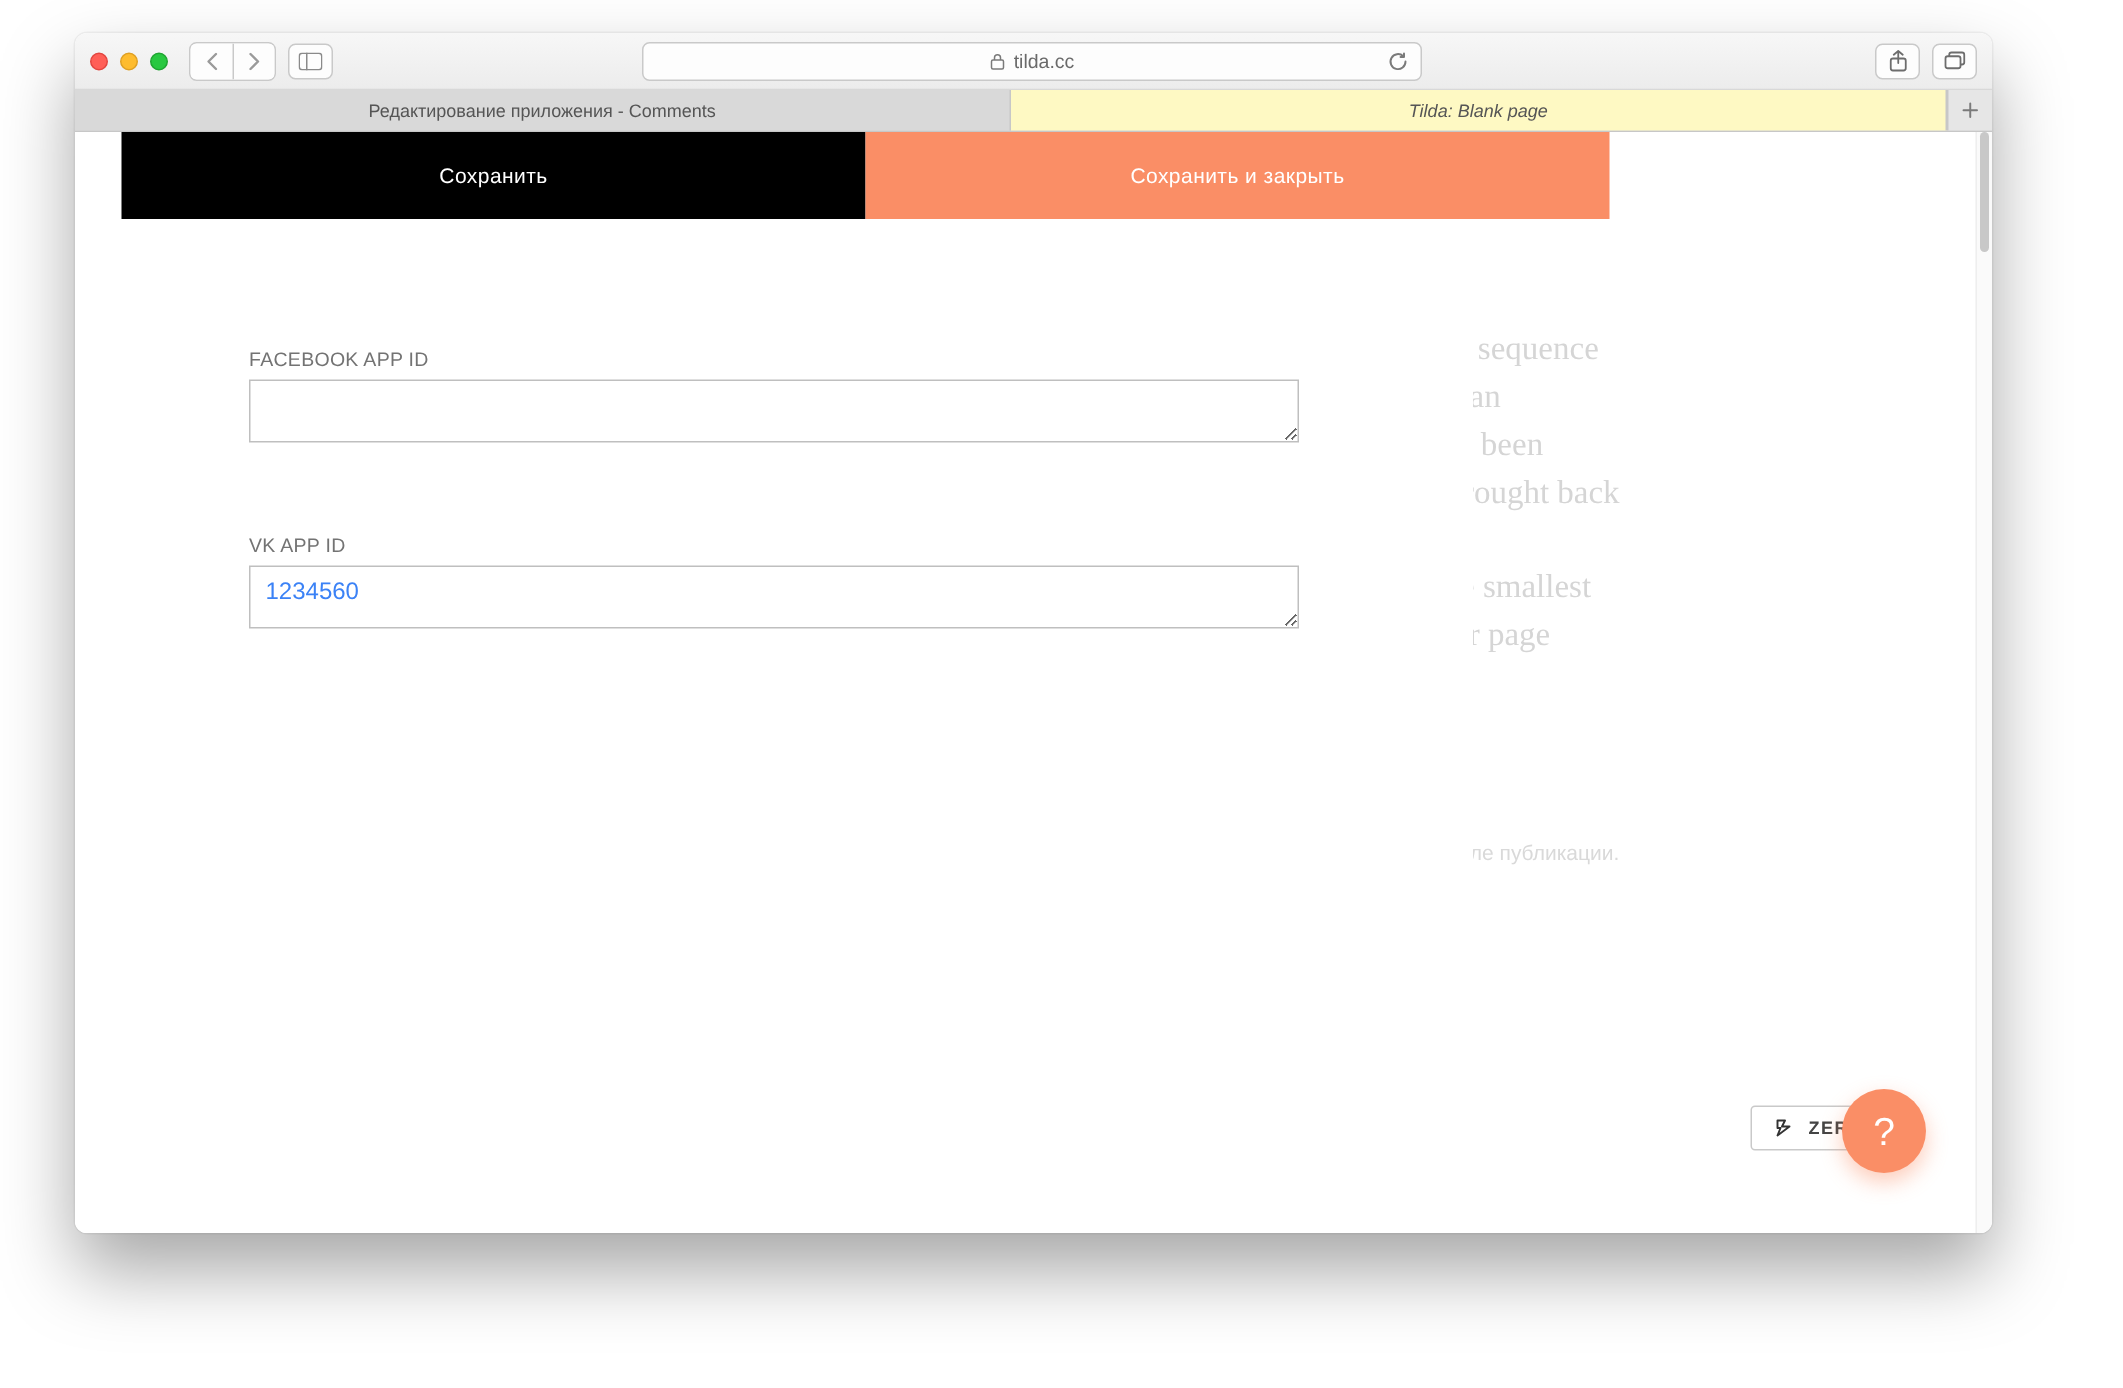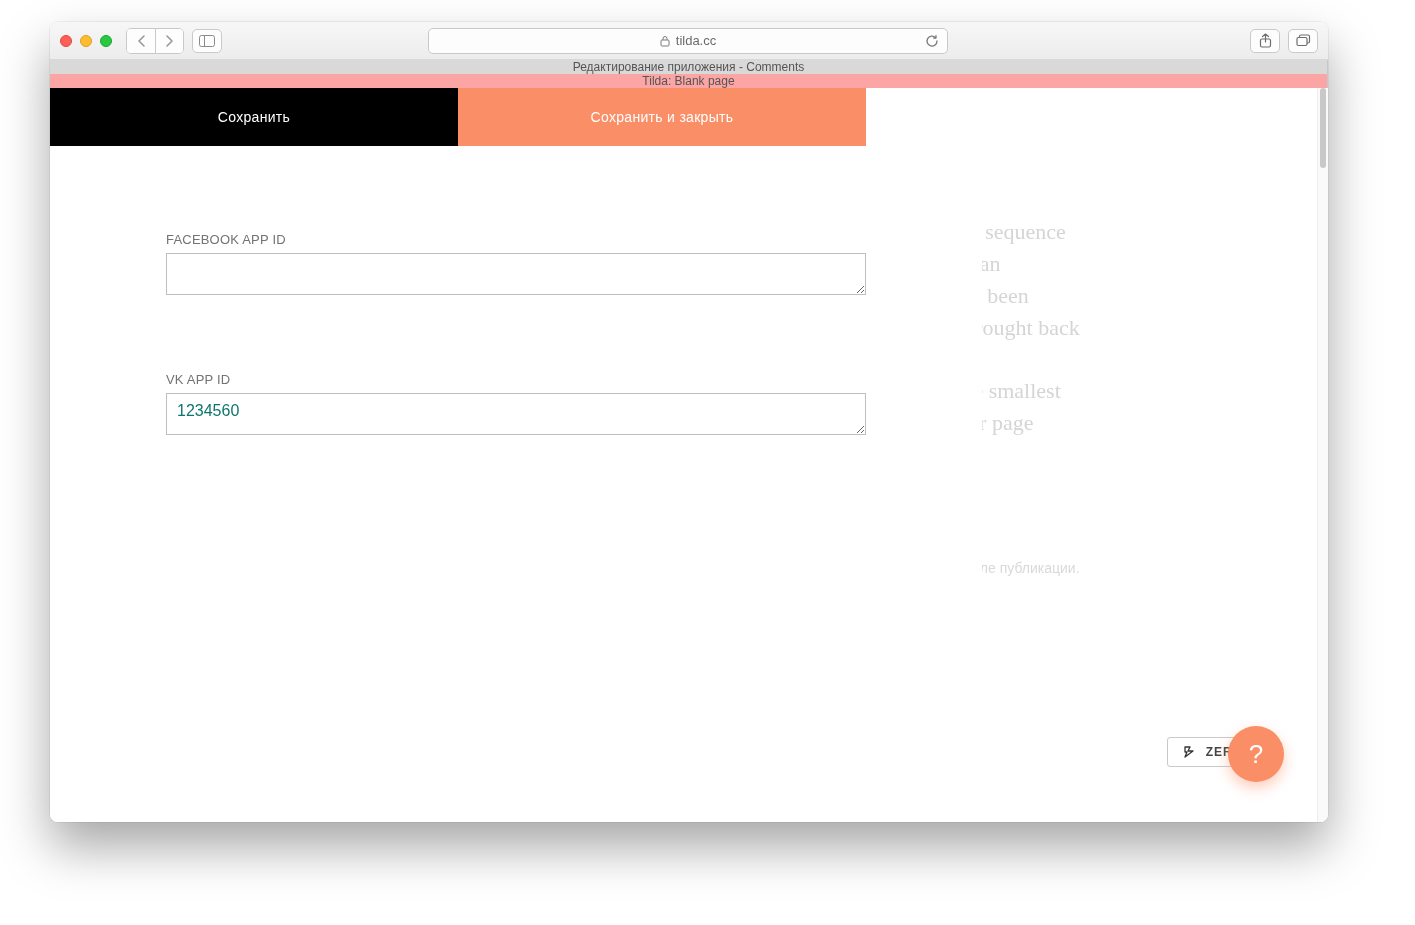--- a/index.html
+++ b/index.html
@@ -30,23 +30,23 @@
   .dot.grn{background:#28c840;border:1px solid #1fa531;}
   .seg { display:flex; border:1px solid #c9c9c9; border-radius:5px; overflow:hidden; background:#fff; }
   .seg button{ width:28px; height:24px; background:#fdfdfd; border:none; display:flex;align-items:center;justify-content:center; color:#888;}
   .seg button + button{ border-left:1px solid #c9c9c9;}
   .icon-btn{ width:30px; height:24px; border:1px solid #c9c9c9; border-radius:5px; background:#fdfdfd; display:flex; align-items:center; justify-content:center; color:#6d6d6d;}
   .flex-spacer{flex:0 0 190px;}
   .urlbar{ flex:1; max-width:520px; height:26px; border:1px solid #c9c9c9; border-radius:5px; background:#fdfdfd; display:flex; align-items:center; justify-content:center; gap:6px; color:#6a6a6a; font-size:13px; position:relative;}
   .urlbar .reload{ position:absolute; right:8px; color:#7a7a7a; display:flex;}
   .right-tools{ margin-left:auto; display:flex; gap:8px;}
   
-  .tabs{ height:28px; display:flex; background:#d9d9d9; border-bottom:1px solid #c7c7c7;flex-direction:column;}
+  .tabs{ height:28px; display:flex; background:#d9d9d9; border-bottom:1px solid #c7c7c7;}
   .tab{ flex:1; display:flex; align-items:center; justify-content:center; font-size:12px; color:#555; border-right:1px solid #c7c7c7; background:#d9d9d9; position:relative;}
-  .tab.active{ background:#fca5a5;}
+  .tab.active{ background:#fef9c3;font-style:italic;}
   .tab:last-of-type{border-right:none;}
   .newtab{ width:30px; display:flex; align-items:center; justify-content:center; color:#777; border-left:1px solid #c7c7c7; background:#e6e6e6;}
   
   .viewport{ position:relative; height:calc(100% - 38px - 28px); background:#fff; overflow:hidden;}
   
   .bg-text{
     position:absolute; left:254px; top:128px; width:780px;
     color:#d5d5d5; font-family:Georgia,"Times New Roman",serif;
     font-size:22px; line-height:1.45;
   }
@@ -77,44 +77,45 @@
   
   .scrollbar{ position:absolute; top:0; right:0; width:11px; height:100%; background:#fafafa; border-left:1px solid #eee;}
   .scrollbar .thumb{ position:absolute; left:2px; right:2px; top:0; height:80px; background:#c8c8c8; border-radius:4px;}
   
   .panel{
     position:absolute; left:0; top:0; bottom:0;
     width:932px; background:transparent;
   }
   .panel-head{
     height:58px; display:flex;
-    width:816px;
+    width:992px;
+    margin-left:31px;
   }
   .panel-head button{
     flex:1; border:none; font-size:14px; font-weight:400; letter-spacing:.3px;
     cursor:pointer; color:#fff;
   }
   .btn-save{ background:#000; }
   .btn-saveclose{ background:#fa8e66;text-align:center; }
   .panel-body{
     background:#fff; width:932px; height:calc(100% - 58px);
     position:relative;
   }
   .field{
     position:absolute; left:116px; width:700px;
   }
   .field label{ display:block; font-size:13px; color:#737373; letter-spacing:.2px; margin-bottom:6px;}
   .field textarea{
     width:100%; height:42px;
     resize:both;
     border:1px solid #bfbfbf; font-size:16px; padding:8px 10px;
-    font-family:inherit; color:#0f766e; background:#fff;
+    font-family:inherit; color:#3b82f6; background:#fff;
   }
   .field1{ top:86px;}
-  .field2{ top:226px;}
+  .field2{ top:210px;}
   
   .fab{
     position:absolute; right:44px; bottom:40px;
     width:56px; height:56px; border-radius:50%;
     background:#fa8e66; color:#fff; font-size:26px;
     display:flex; align-items:center; justify-content:center;
     box-shadow:0 6px 14px rgba(250,142,102,.45);
   }
   
   svg{display:block;}

